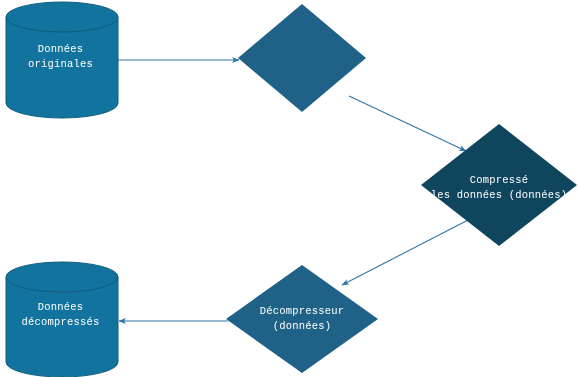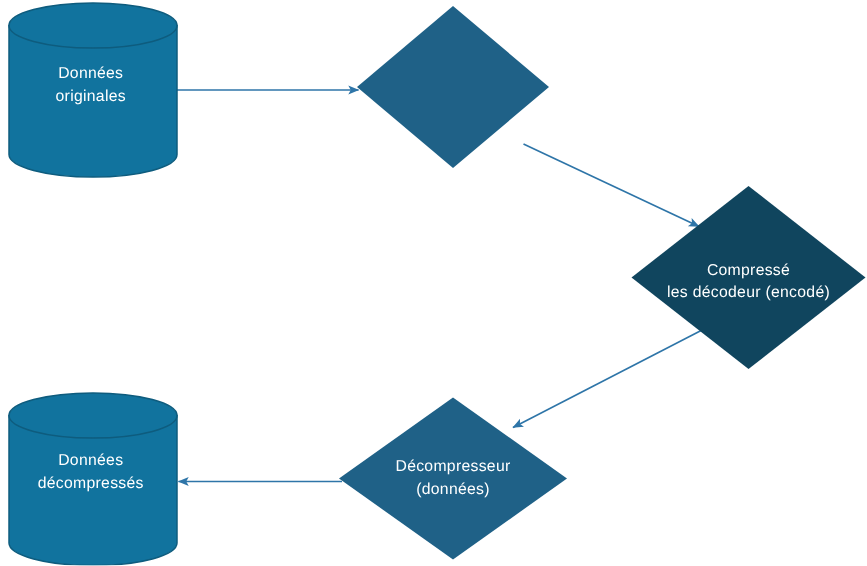--- a/index.html
+++ b/index.html
@@ -25,21 +25,21 @@
     width: 578px;
     height: 377px;
   }
   .node-label {
     position: absolute;
     display: flex;
     align-items: center;
     justify-content: center;
     text-align: center;
     color: #ffffff;
-    font-family: Liberation Sans, sans-serif;
+    font-family: Liberation Mono, monospace;
     font-size: 10.5px;
     line-height: 15px;
     letter-spacing: 0.2px;
     white-space: pre-line;
     pointer-events: none;
   }
   .lbl-db-original   { left:  8px; top:  34px; width: 105px; height: 46px; }
   .lbl-db-decomp     { left:  4px; top: 292px; width: 113px; height: 46px; }
   .lbl-compressor    { left: 244px; top:  35px; width: 116px; height: 46px; }
   .lbl-compressed    { left: 424px; top: 165px; width: 150px; height: 46px; }
@@ -80,21 +80,21 @@
     <polygon points="499,124 577,185 499,246 421,185" fill="#10455E"></polygon>
 
     <polygon points="302,265 378,319 302,373 226,319" fill="#1F6187"></polygon>
   </svg>
 
   <div class="node-label lbl-db-original">Données
 originales</div>
 
 
   <div class="node-label lbl-compressed">Compressé
-les décodeur (encodé)</div>
+les données (données)</div>
 
   <div class="node-label lbl-decompressor">Décompresseur
 (données)</div>
 
   <div class="node-label lbl-db-decomp">Données
 décompressés</div>
 
 </div>
 
 </body></html>

